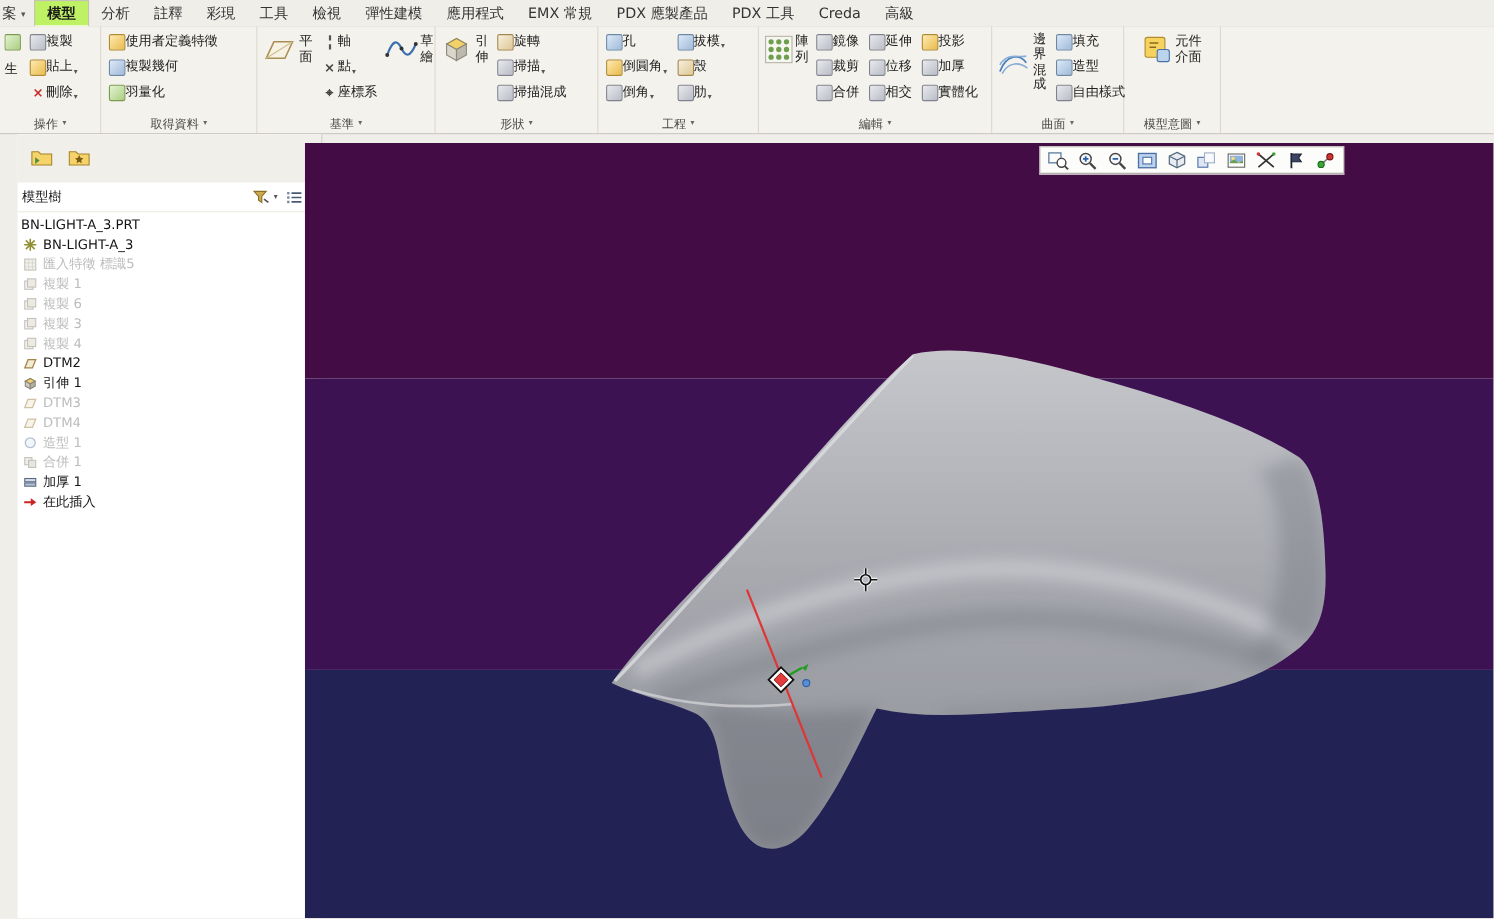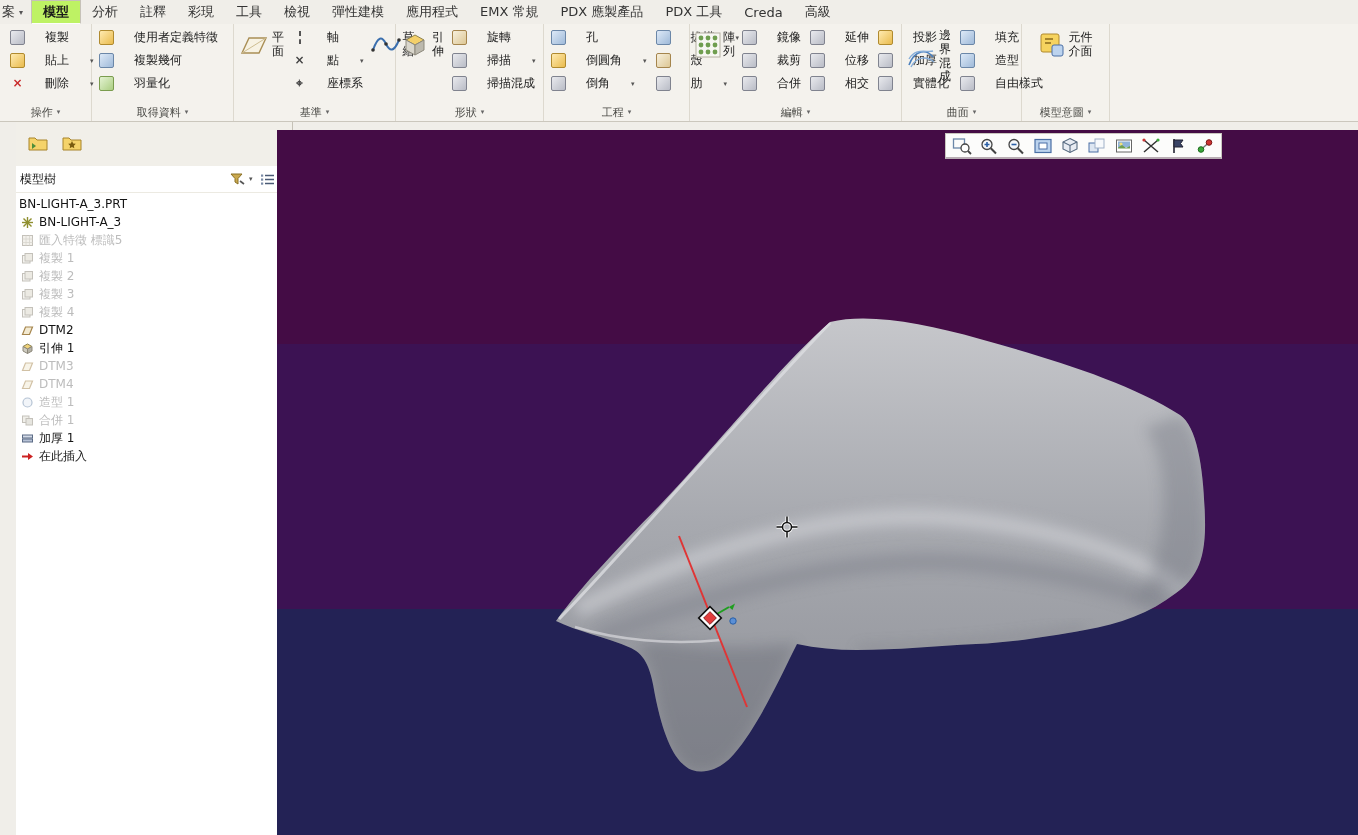--- a/index.html
+++ b/index.html
@@ -21,21 +21,21 @@
 
   
   .ribbon{position:absolute;left:0;top:24px;right:0;height:97px;background:#f4f2ed;
     border-bottom:1px solid #cbc7bd;display:flex;align-items:stretch;}
   .rgroup{display:flex;flex-direction:column;border-right:1px solid #ddd9cf;box-sizing:border-box;}
   .rgroup .gbody{flex:1;display:flex;align-items:flex-start;padding:3px 4px 0 4px;gap:3px;}
   .rgroup .glabel{height:18px;display:flex;align-items:center;justify-content:center;gap:4px;
     font-size:11px;color:#4a4a46;}
   .rgroup .glabel .caret{font-size:7px;color:#666;}
   .rcol{display:flex;flex-direction:column;gap:2px;}
-  .rb-s{display:flex;align-items:center;gap:20px;padding:2px 3px;font-size:12px;color:#222;white-space:nowrap;border-radius:2px;}
+  .rb-s{display:flex;align-items:flex-end;gap:0;padding:2px 3px;font-size:12px;color:#222;white-space:nowrap;border-radius:2px;}
   .rb-s .caret{font-size:7px;color:#555;margin-left:1px;}
   .rb-b{display:flex;flex-direction:row;align-items:center;gap:2px;padding:2px 1px;text-align:center;
     font-size:12px;color:#222;line-height:1.15;border-radius:2px;}
   .clip-col{width:17px;overflow:hidden;display:flex;flex-direction:column;align-items:flex-start;gap:8px;padding-top:4px;}
 
   
   .ic{width:15px;height:15px;box-sizing:border-box;flex:0 0 auto;border:1px solid #9a9585;border-radius:2px;
     background:linear-gradient(135deg,#f1eee4,#d6d2c4);position:relative;display:inline-block;}
   .ic.gold{background:linear-gradient(135deg,#ffeab0,#e9bb4d);border-color:#b08a2e;}
   .ic.blue{background:linear-gradient(135deg,#dde9f7,#9fbad9);border-color:#6b87a8;}
@@ -502,21 +502,21 @@
           </span>
         <span>複製 1</span>
       </div>
       <div class="trow dim">
         <span class="ticon">
             <svg width="13" height="13" viewBox="0 0 13 13">
               <rect x="1.5" y="3.5" width="7.5" height="7.5" fill="#eceae2" stroke="#8a8578"></rect>
               <rect x="4" y="1.5" width="7.5" height="7.5" fill="#dad6c9" stroke="#8a8578"></rect>
             </svg>
           </span>
-        <span>複製 2</span>
+        <span>複製 6</span>
       </div>
       <div class="trow dim">
         <span class="ticon">
             <svg width="13" height="13" viewBox="0 0 13 13">
               <rect x="1.5" y="3.5" width="7.5" height="7.5" fill="#eceae2" stroke="#8a8578"></rect>
               <rect x="4" y="1.5" width="7.5" height="7.5" fill="#dad6c9" stroke="#8a8578"></rect>
             </svg>
           </span>
         <span>複製 3</span>
       </div>

